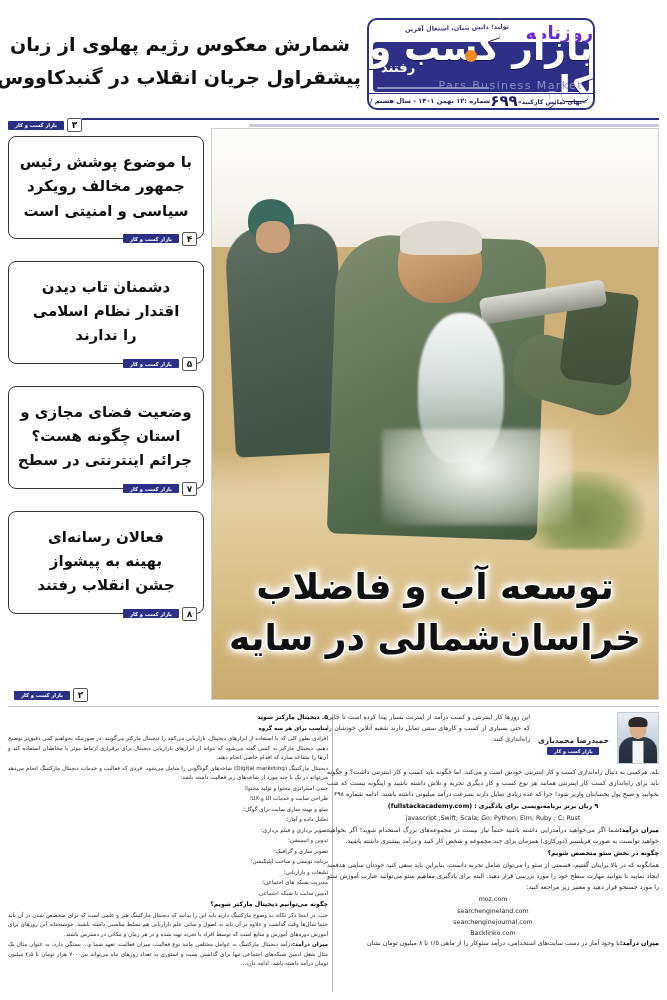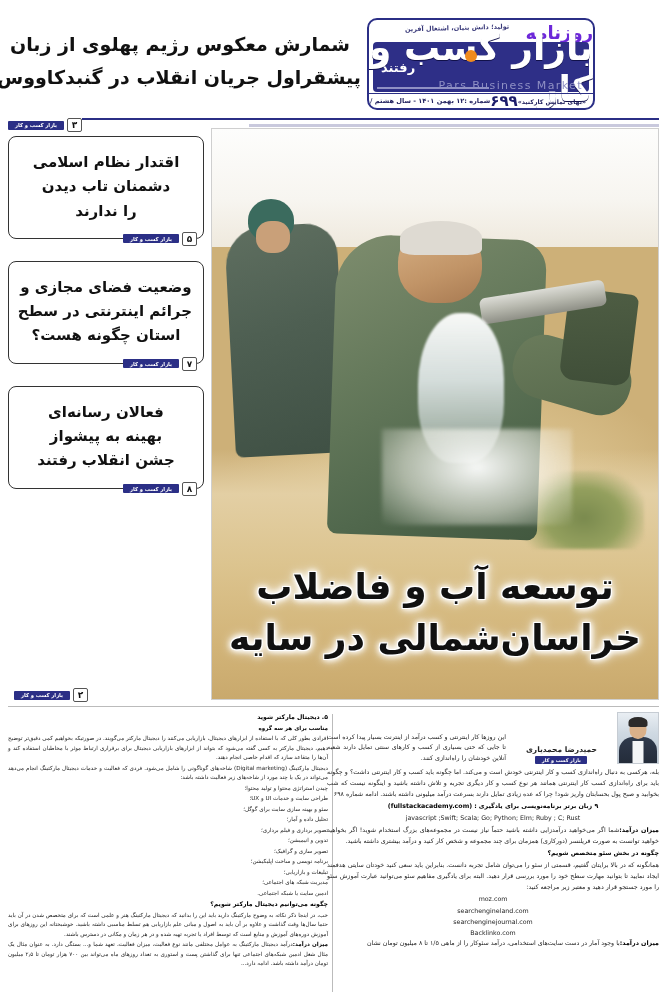--- a/index.html
+++ b/index.html
@@ -262,21 +262,21 @@
   .byline-meta { padding-top:24px; text-align:center; }
   .byline-name { font-size:7.5px; font-weight:700; color:#222; }
   .byline-brand {
     margin:2px auto 0; width:52px; height:8px; background:#2b2f86; border-radius:1px;
     display:flex; align-items:center; justify-content:center;
     color:#fff; font-size:4.8px; font-weight:700;
   }
   .lead-col {
     flex:1; font-size:6.3px; line-height:1.72; color:#222; text-align:justify;
   }
-  .byline-row { display:flex; gap:20px; align-items:flex-end; }
+  .byline-row { display:flex; gap:8px; align-items:flex-start; }
 
   .bot-body {
     font-size:6.3px; line-height:1.74; color:#1c1c1c; text-align:justify;
     margin-top:3px;
   }
   .bot-body p { margin-bottom:1px; }
   .b-bold { font-weight:700; color:#000; }
   .ltr { direction:ltr; unicode-bidi:isolate; }
   .center { text-align:center; }
   .links { text-align:center; direction:ltr; font-size:6.3px; line-height:1.75; color:#222; }
@@ -356,38 +356,49 @@
     </div>
   </div>
 
   <div class="page-chip" style="top:688px; left:14px;">
     <div class="chip-num">۲</div>
     <div class="chip-brand">بازار کسب و کار</div>
   </div>
 
   <div class="side">
 
-
     <div class="side-box">
       <div class="side-box-text">
+        <div>با موضوع پوشش رئیس</div>
+        <div>جمهور مخالف رویکرد</div>
+        <div>سیاسی و امنیتی است</div>
+      </div>
+      <div class="page-chip side-chip">
+        <div class="chip-num">۴</div>
+        <div class="chip-brand">بازار کسب و کار</div>
+      </div>
+    </div>
+
+    <div class="side-box">
+      <div class="side-box-text">
+        <div>دشمنان تاب دیدن</div>
         <div>اقتدار نظام اسلامی</div>
-        <div>دشمنان تاب دیدن</div>
         <div>را ندارند</div>
       </div>
       <div class="page-chip side-chip">
         <div class="chip-num">۵</div>
         <div class="chip-brand">بازار کسب و کار</div>
       </div>
     </div>
 
     <div class="side-box">
       <div class="side-box-text">
         <div>وضعیت فضای مجازی و</div>
+        <div>استان چگونه هست؟</div>
         <div>جرائم اینترنتی در سطح</div>
-        <div>استان چگونه هست؟</div>
       </div>
       <div class="page-chip side-chip">
         <div class="chip-num">۷</div>
         <div class="chip-brand">بازار کسب و کار</div>
       </div>
     </div>
 
     <div class="side-box">
       <div class="side-box-text">
         <div>فعالان رسانه‌ای</div>

